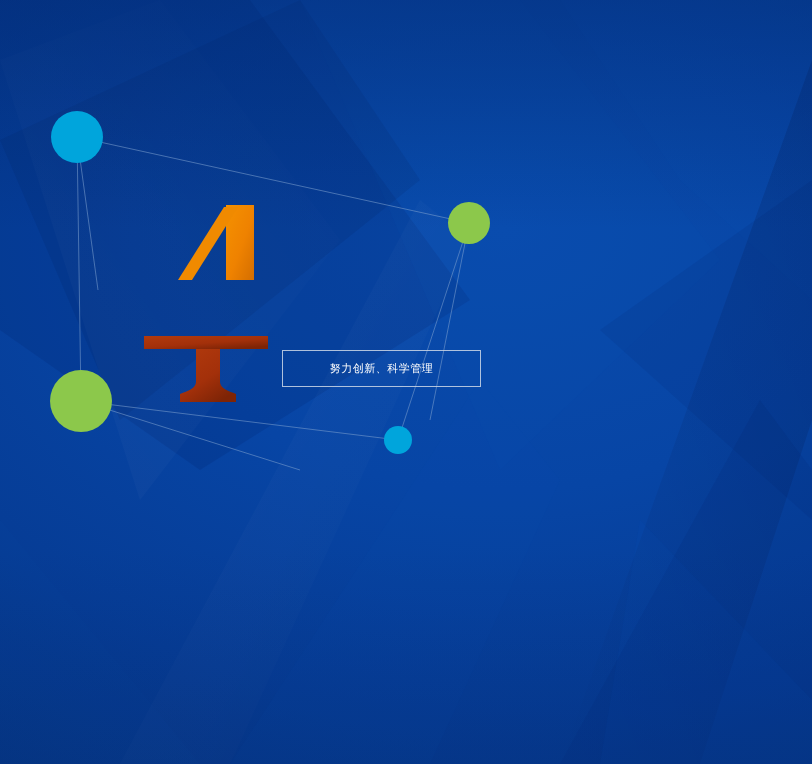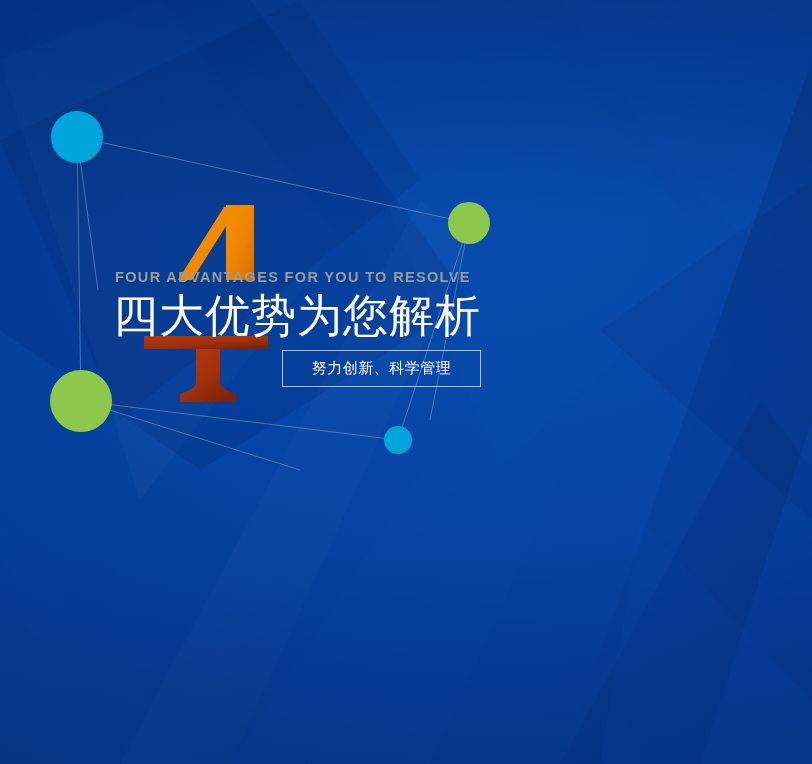--- a/index.html
+++ b/index.html
@@ -75,21 +75,21 @@
     font-family:"DejaVu Sans","Liberation Sans",sans-serif;
   }
 
   .tagbtn{
     position:absolute;
     left:282px;top:350px;
     width:199px;height:37px;
     border:1px solid rgba(206,216,232,.85);
     display:flex;align-items:center;justify-content:center;
     color:#ffffff;
-    font-size:15px;
+    font-size:11px;
     letter-spacing:.5px;
     background:transparent;
     font-family:"DejaVu Sans","Liberation Sans",sans-serif;
   }
 </style>
 </head>
 <body>
 
 <div id="stage">
 
@@ -178,20 +178,16 @@
           <stop offset="100%" stop-color="#7e2406"></stop>
         </linearGradient>
       </defs>
 
       <rect x="0" y="0" width="124" height="13" fill="url(#red)"></rect>
 
       <path d="M52,13 H76 V46 C76,52 84,55 92,58 V66 H36 V58 C44,55 52,52 52,46 Z" fill="url(#red)"></path>
     </svg>
   </div>
 
-  <div class="textwrap">
-    <p class="eyebrow">FOUR ADVANTAGES FOR YOU TO RESOLVE</p>
-    <h1 class="headline">四大优势为您解析</h1>
-  </div>
 
   <div class="tagbtn">努力创新、科学管理</div>
 
 </div>
 
 </body></html>

